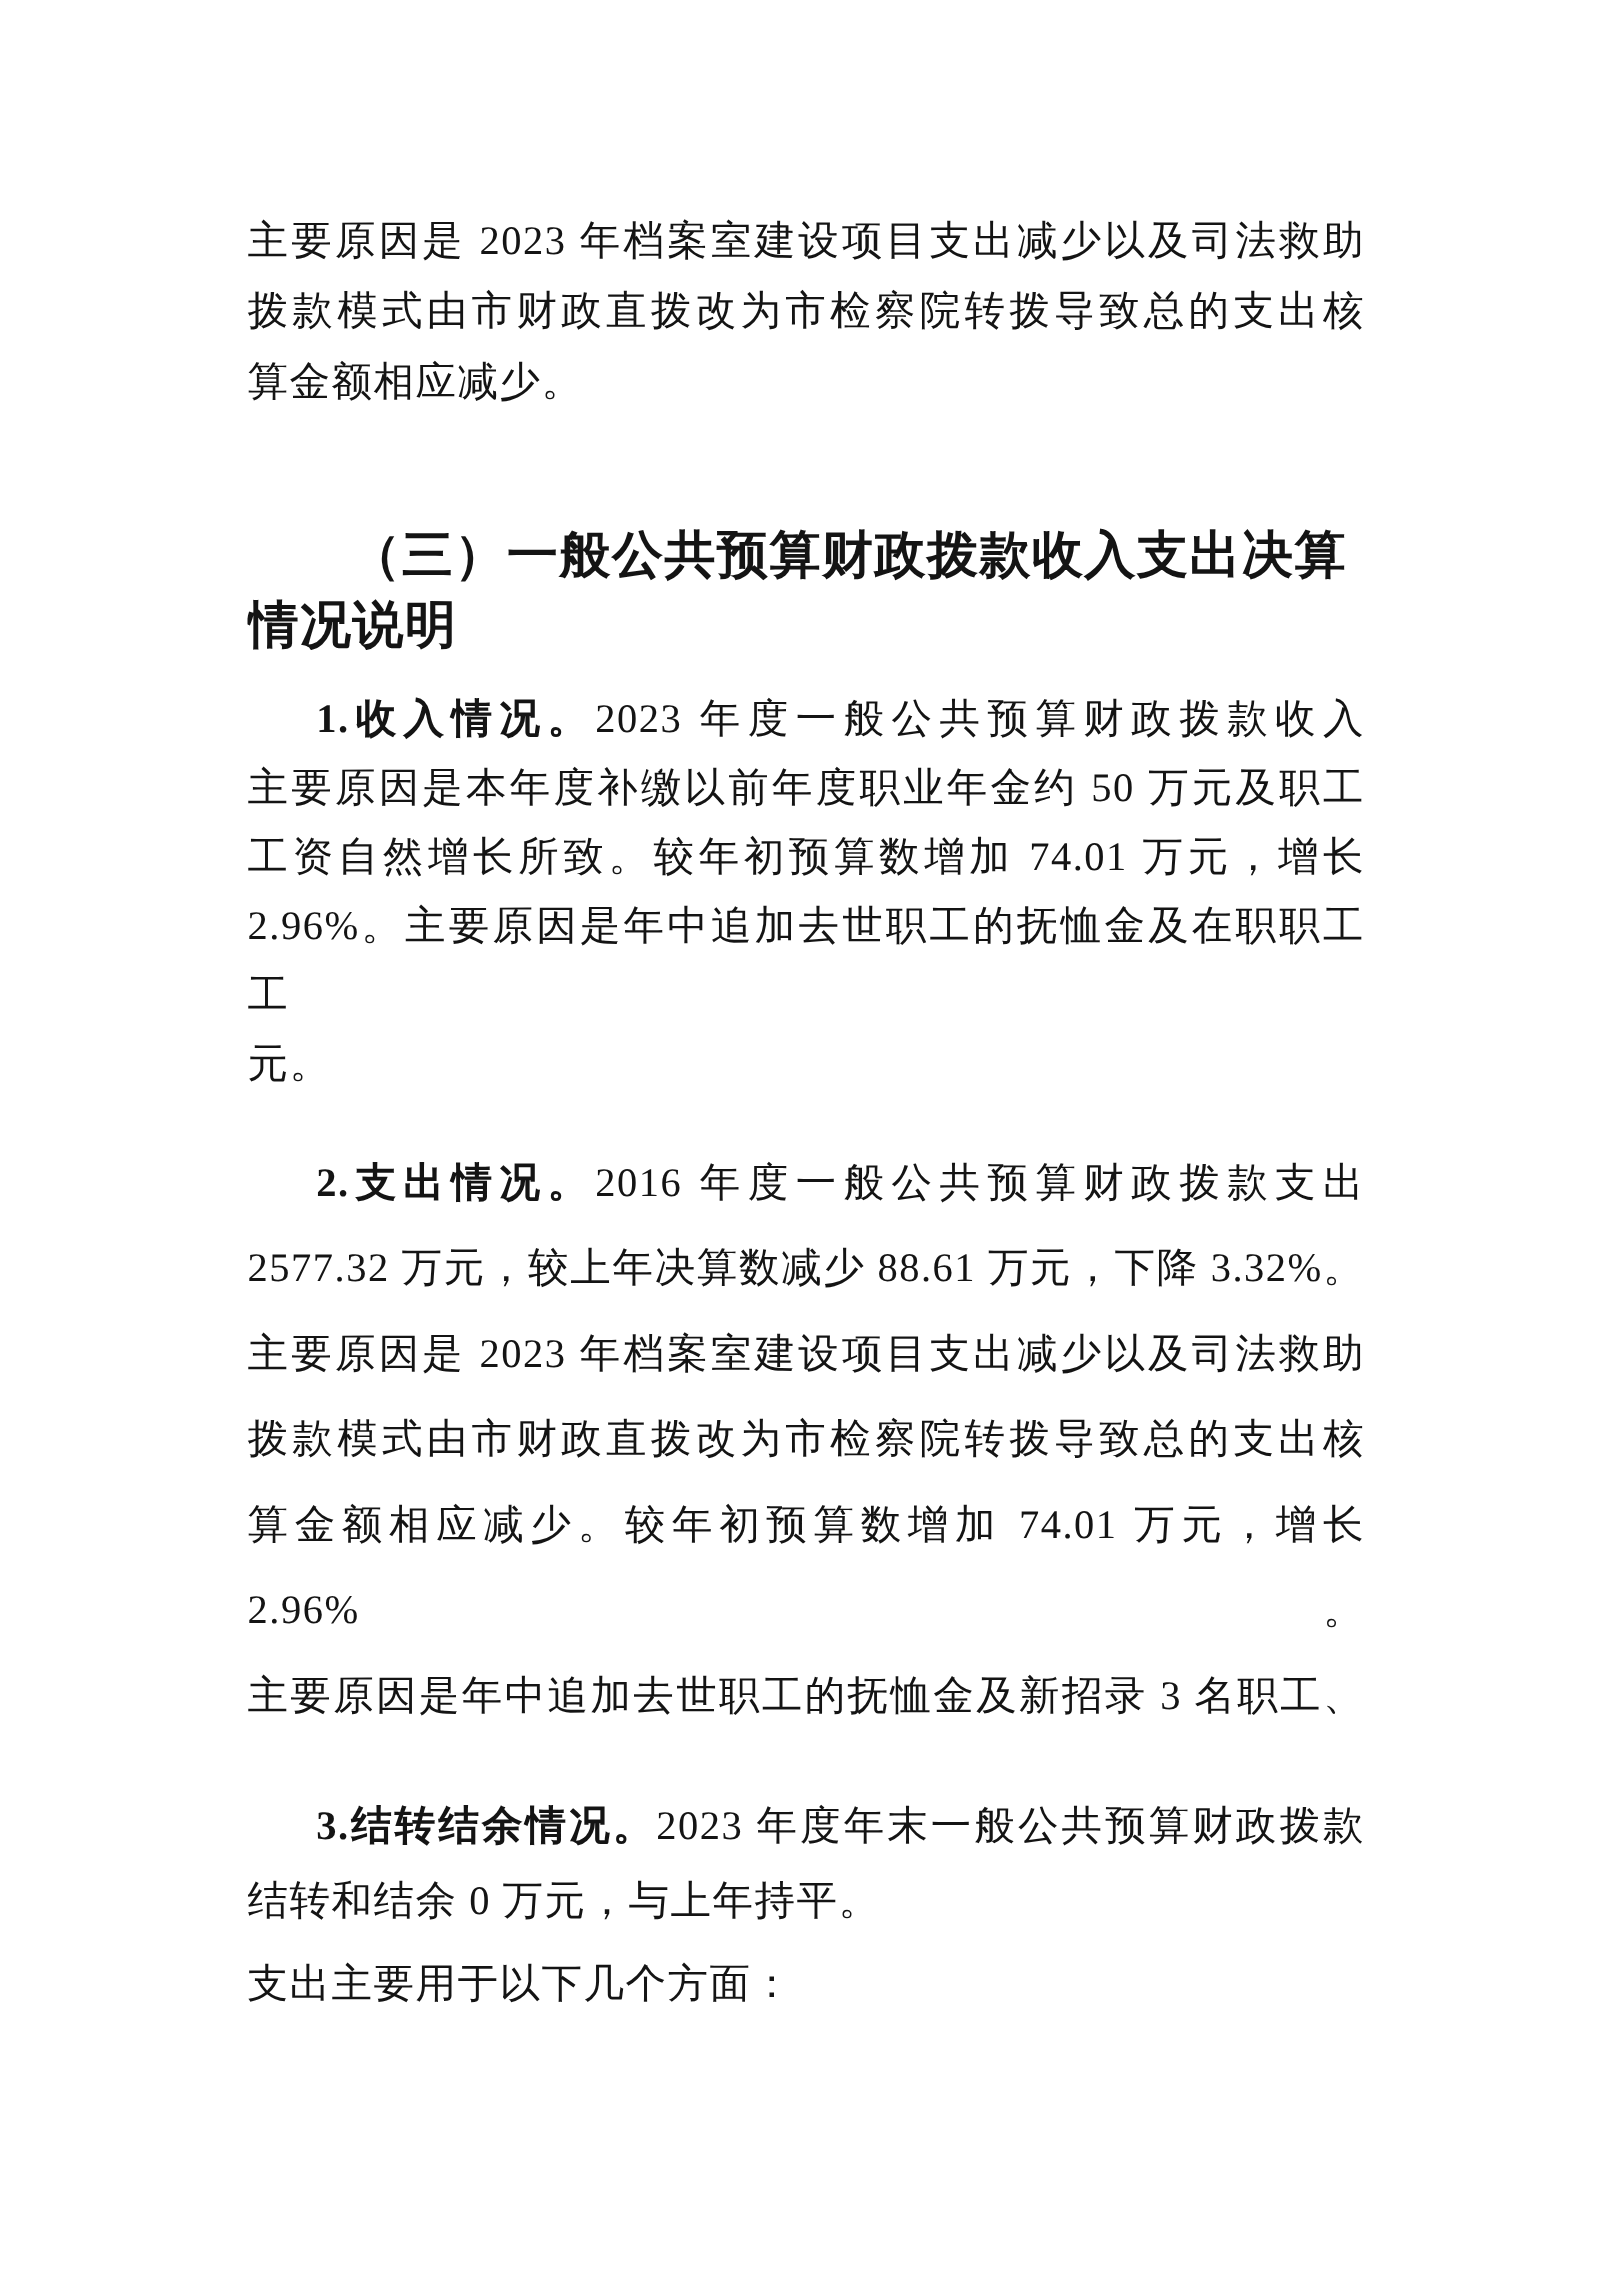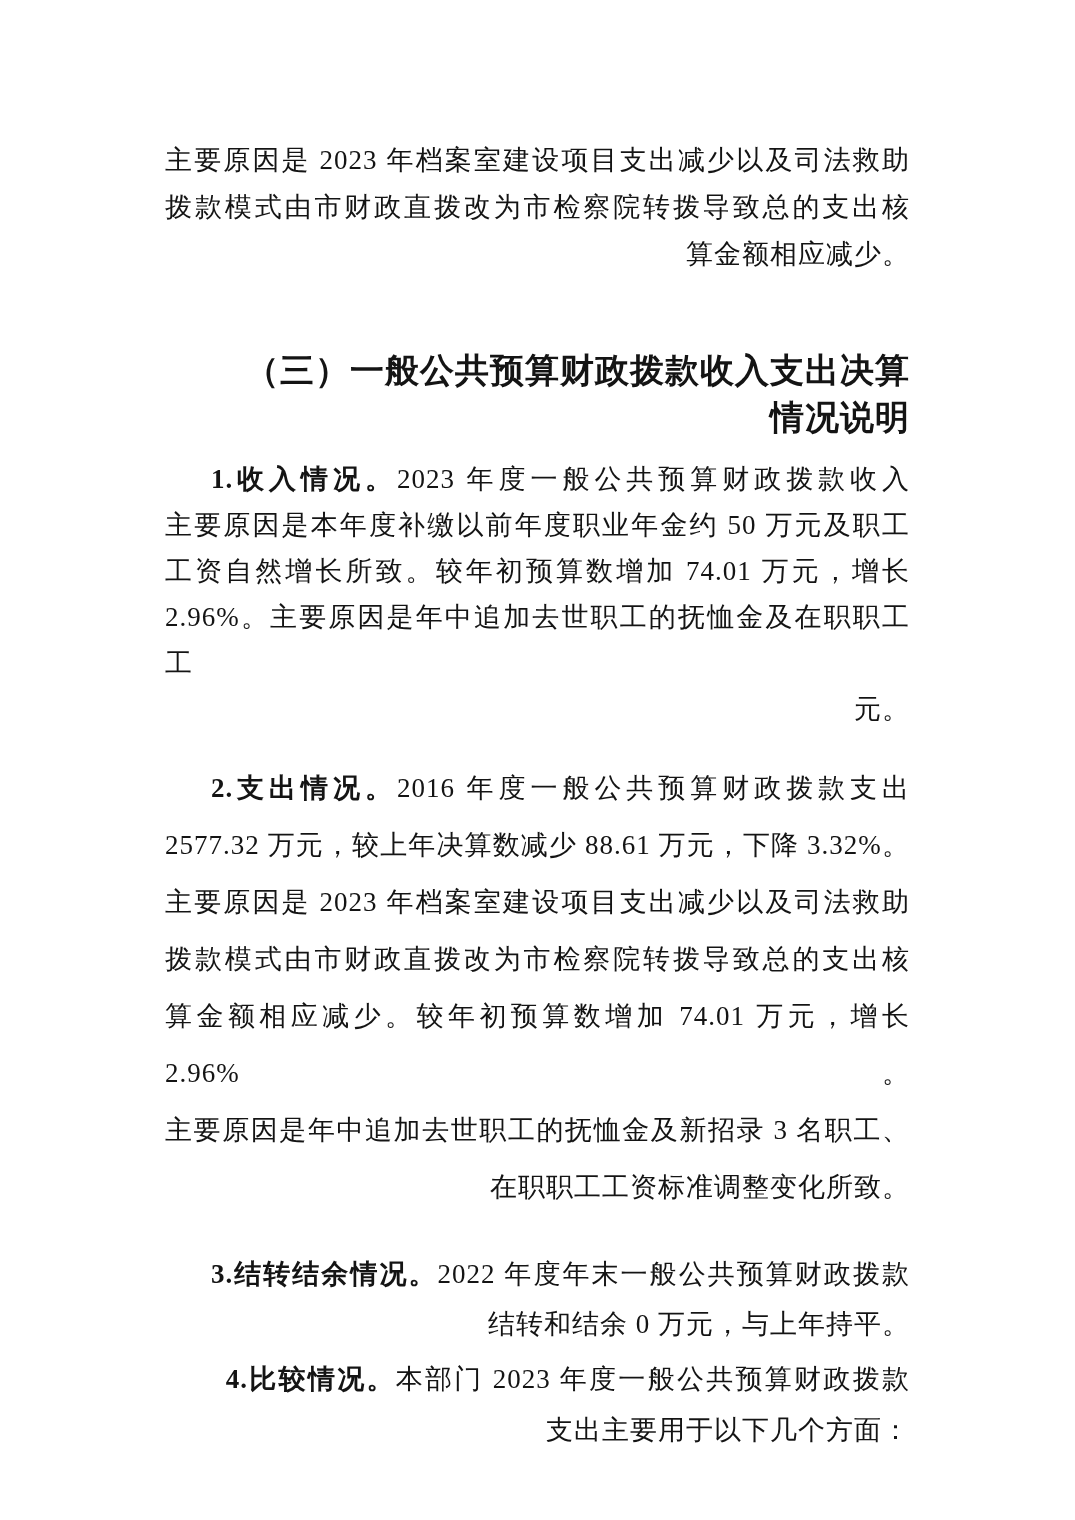--- a/index.html
+++ b/index.html
@@ -20,21 +20,21 @@
     height: 1336px;
     box-sizing: border-box;
     padding: 137px 165px 12px 165px;
   }
   .doc { width: 745px; }
   .para {
     letter-spacing: 1px;
     font-size: 27px;
   }
   .line {
-    text-align: right;
+    text-align: left;
     overflow: hidden;
   }
   .line.fill {
     text-align: justify;
     text-align-last: justify;
   }
   .b { font-weight: 700; }
   
   .doc .para:nth-child(1) { line-height: 47px; margin-top: 0; }
   .doc .para:nth-child(2) { line-height: 47px; margin-top: 69px; font-size: 34px; }
@@ -63,25 +63,23 @@
         <div class="line fill"><span>2.96%。主要原因是年中追加去世职工的抚恤金及在职职工工</span></div>
         <div class="line"><span>元。</span></div>
       </div>
       <div class="para">
         <div class="line fill" style="text-indent: 1.7em;"><span class="b">2.支出情况。</span><span>2016 年度一般公共预算财政拨款支出</span></div>
         <div class="line fill"><span>2577.32 万元，较上年决算数减少 88.61 万元，下降 3.32%。</span></div>
         <div class="line fill"><span>主要原因是 2023 年档案室建设项目支出减少以及司法救助</span></div>
         <div class="line fill"><span>拨款模式由市财政直拨改为市检察院转拨导致总的支出核</span></div>
         <div class="line fill"><span>算金额相应减少。较年初预算数增加 74.01 万元，增长 2.96%。</span></div>
         <div class="line fill"><span>主要原因是年中追加去世职工的抚恤金及新招录 3 名职工、</span></div>
-        <div class="line"><span>在职职工工资标准调整变化所致。</span></div>
       </div>
       <div class="para">
-        <div class="line fill" style="text-indent: 1.7em;"><span class="b">3.结转结余情况。</span><span>2022 年度年末一般公共预算财政拨款</span></div>
+        <div class="line fill" style="text-indent: 1.7em;"><span class="b">3.结转结余情况。</span><span>2023 年度年末一般公共预算财政拨款</span></div>
         <div class="line"><span>结转和结余 0 万元，与上年持平。</span></div>
       </div>
       <div class="para">
-        <div class="line fill" style="text-indent: 2.25em;"><span class="b">4.比较情况。</span><span>本部门 2023 年度一般公共预算财政拨款</span></div>
         <div class="line"><span>支出主要用于以下几个方面：</span></div>
       </div>
     </div>
 
 </div>
 
 </body></html>

